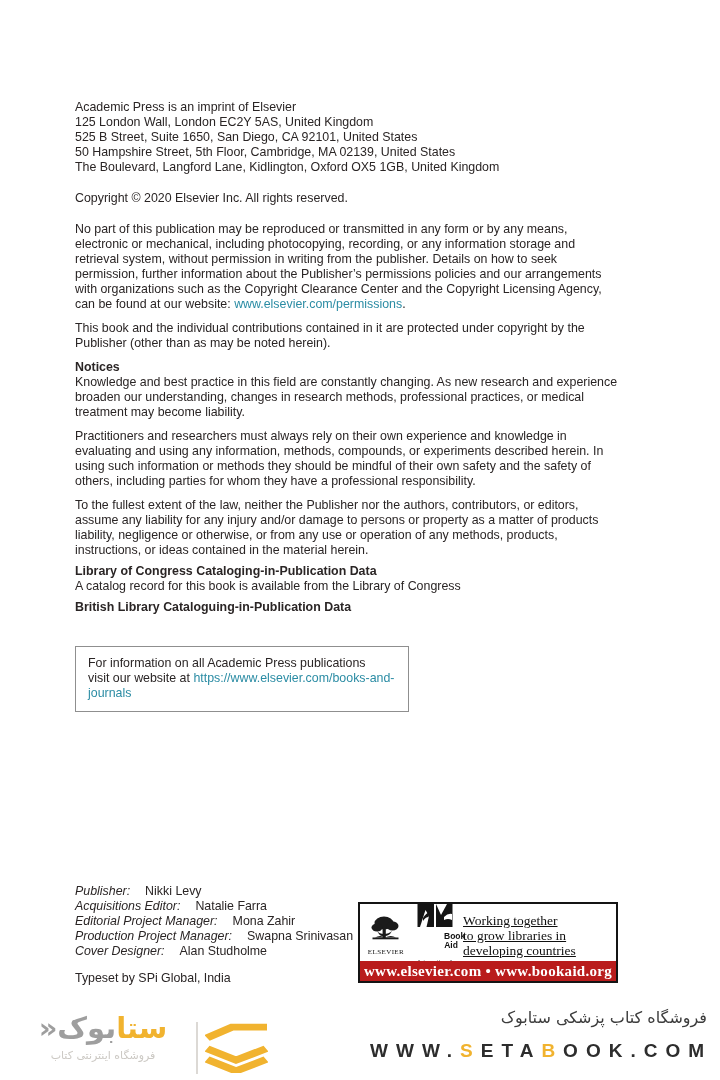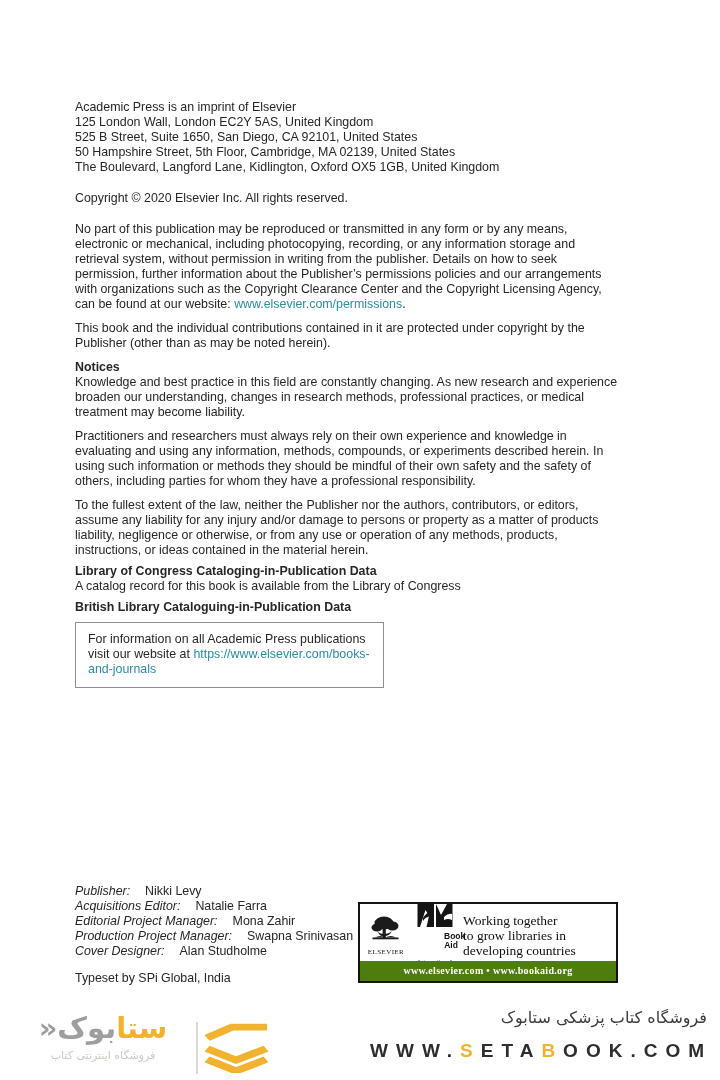--- a/index.html
+++ b/index.html
@@ -13,46 +13,46 @@
   a{color:#2b8ca4;text-decoration:none;cursor:pointer;}
 
   
   .doc{position:absolute;left:75px;top:100px;width:622px;font-size:12.4px;line-height:15px;}
   .doc p{margin:0;}
   .mb16{margin-bottom:16px !important;}
   .mb9{margin-bottom:9px !important;}
   .mb6{margin-bottom:6px !important;}
 
   .info-box{
-    border:1px solid #8f8f8f;box-sizing:border-box;width:309px;
-    margin-top:7px;padding:9px 12px 10px 12px;
+    border:1px solid #8f8f8f;box-sizing:border-box;width:334px;
+    margin-top:31px;padding:9px 12px 10px 12px;
   }
 
   
   .credits{position:absolute;left:75px;top:884px;font-size:12.4px;line-height:15px;}
   .credit-label{font-style:italic;}
   .credit-value{margin-left:15px;}
   .typeset{margin-top:12px;}
 
   
   .bookaid-box{
     position:absolute;left:358px;top:902px;width:260px;height:81px;
     border:2px solid #141414;box-sizing:border-box;background:#fff;
   }
   .bookaid-row{display:flex;align-items:center;height:57px;padding:3px 3px 0 5px;gap:5px;}
   .elsevier-cell{width:42px;text-align:center;flex:none;}
   .elsevier-label{font-family:Liberation Serif, serif;font-size:7px;letter-spacing:.4px;color:#121212;line-height:7px;}
   .bookaid-cell{width:46px;text-align:center;flex:none;}
   .bookaid-name{font-size:8.5px;font-weight:bold;color:#121212;line-height:9px;margin-left:32px;}
   .bookaid-sub{font-size:5.6px;font-weight:bold;color:#121212;line-height:6px;border-bottom:1px solid #121212;display:inline-block;}
-  .slogan{font-family:"Liberation Serif",serif;font-size:13.5px;line-height:15px;color:#0f0f0f;white-space:pre-line;}
+  .slogan{font-family:"Liberation Serif",serif;font-size:13.5px;line-height:15px;color:#0f0f0f;white-space:pre-line;text-decoration:underline;}
   .bookaid-bar{
-    position:absolute;left:0;right:0;bottom:0;height:20px;background:#4d7c0f;
+    position:absolute;left:0;right:0;bottom:0;height:20px;background:#b91c1c;
     color:#fff;font-family:"Liberation Serif",serif;font-weight:bold;
-    font-size:10px;line-height:20px;text-align:center;letter-spacing:.3px;
+    font-size:15px;line-height:20px;text-align:center;letter-spacing:.3px;
   }
 
   
   .store-title{
     position:absolute;right:13px;top:1008px;direction:rtl;
     font-family:"DejaVu Sans",sans-serif;font-size:16px;color:#3c3c3c;text-align:right;
   }
   .store-url{
     position:absolute;right:8px;top:1040px;font-size:19px;font-weight:bold;
     letter-spacing:8px;color:#2d2d2d;white-space:nowrap;

